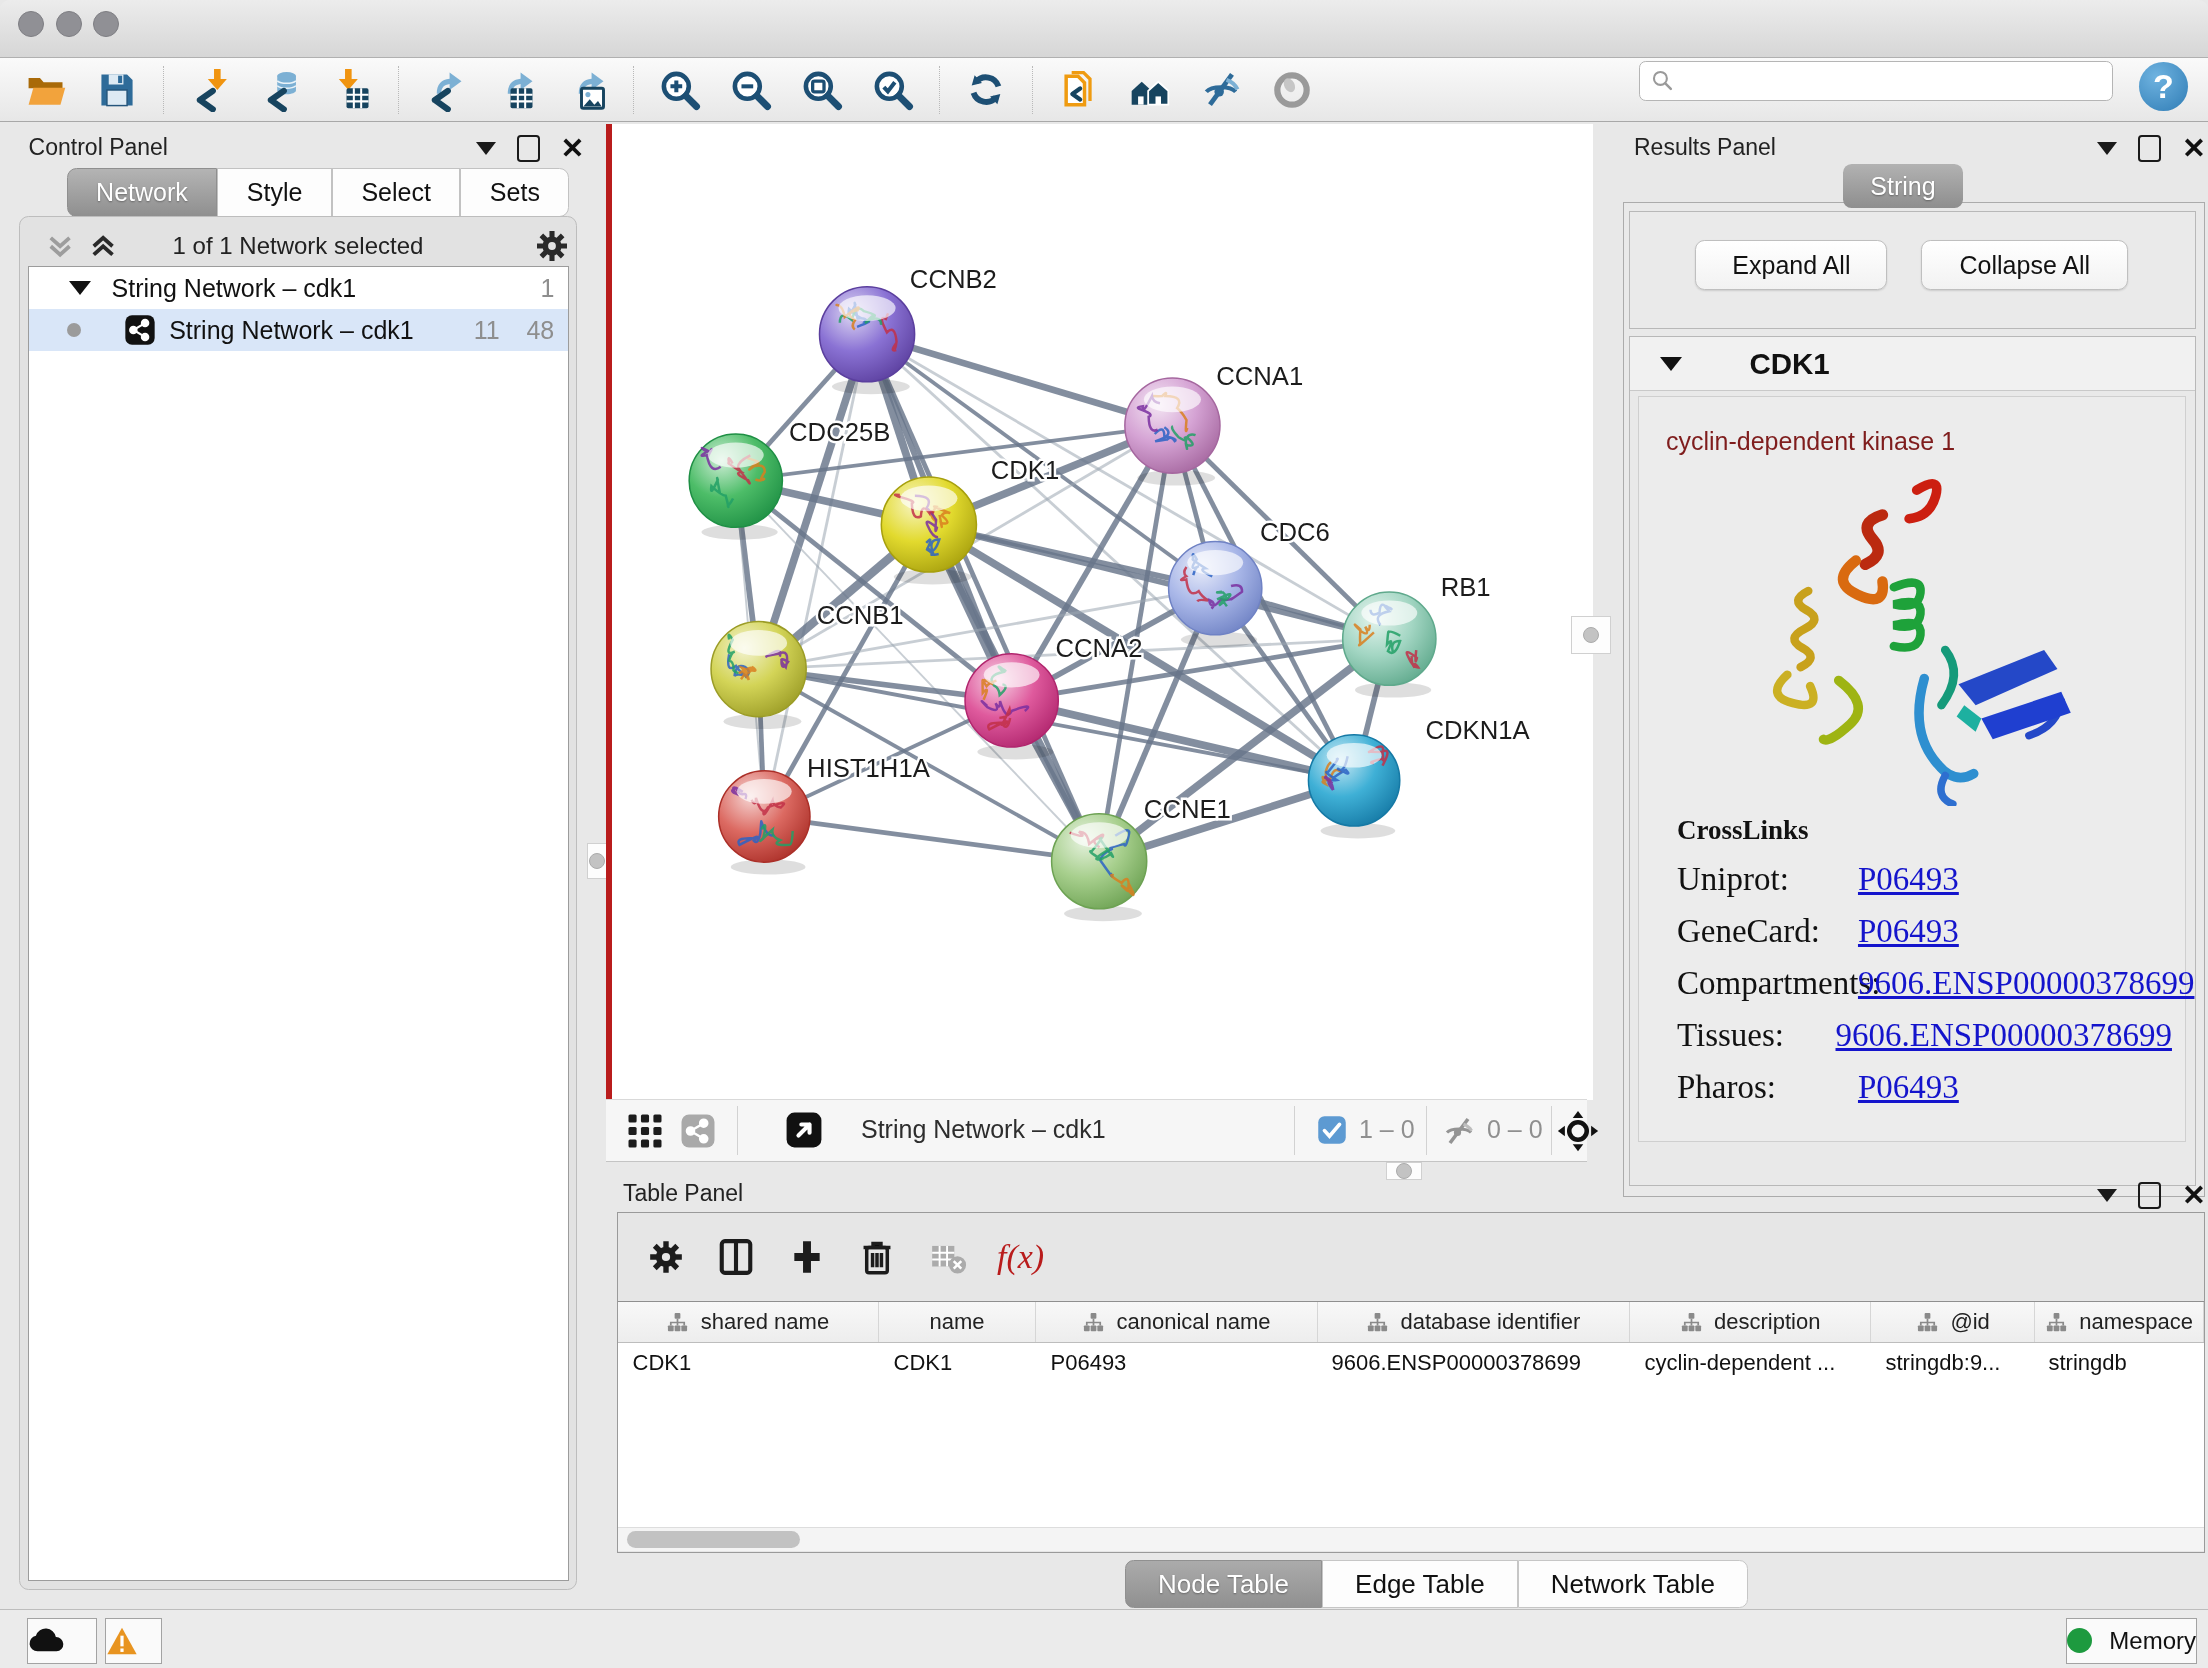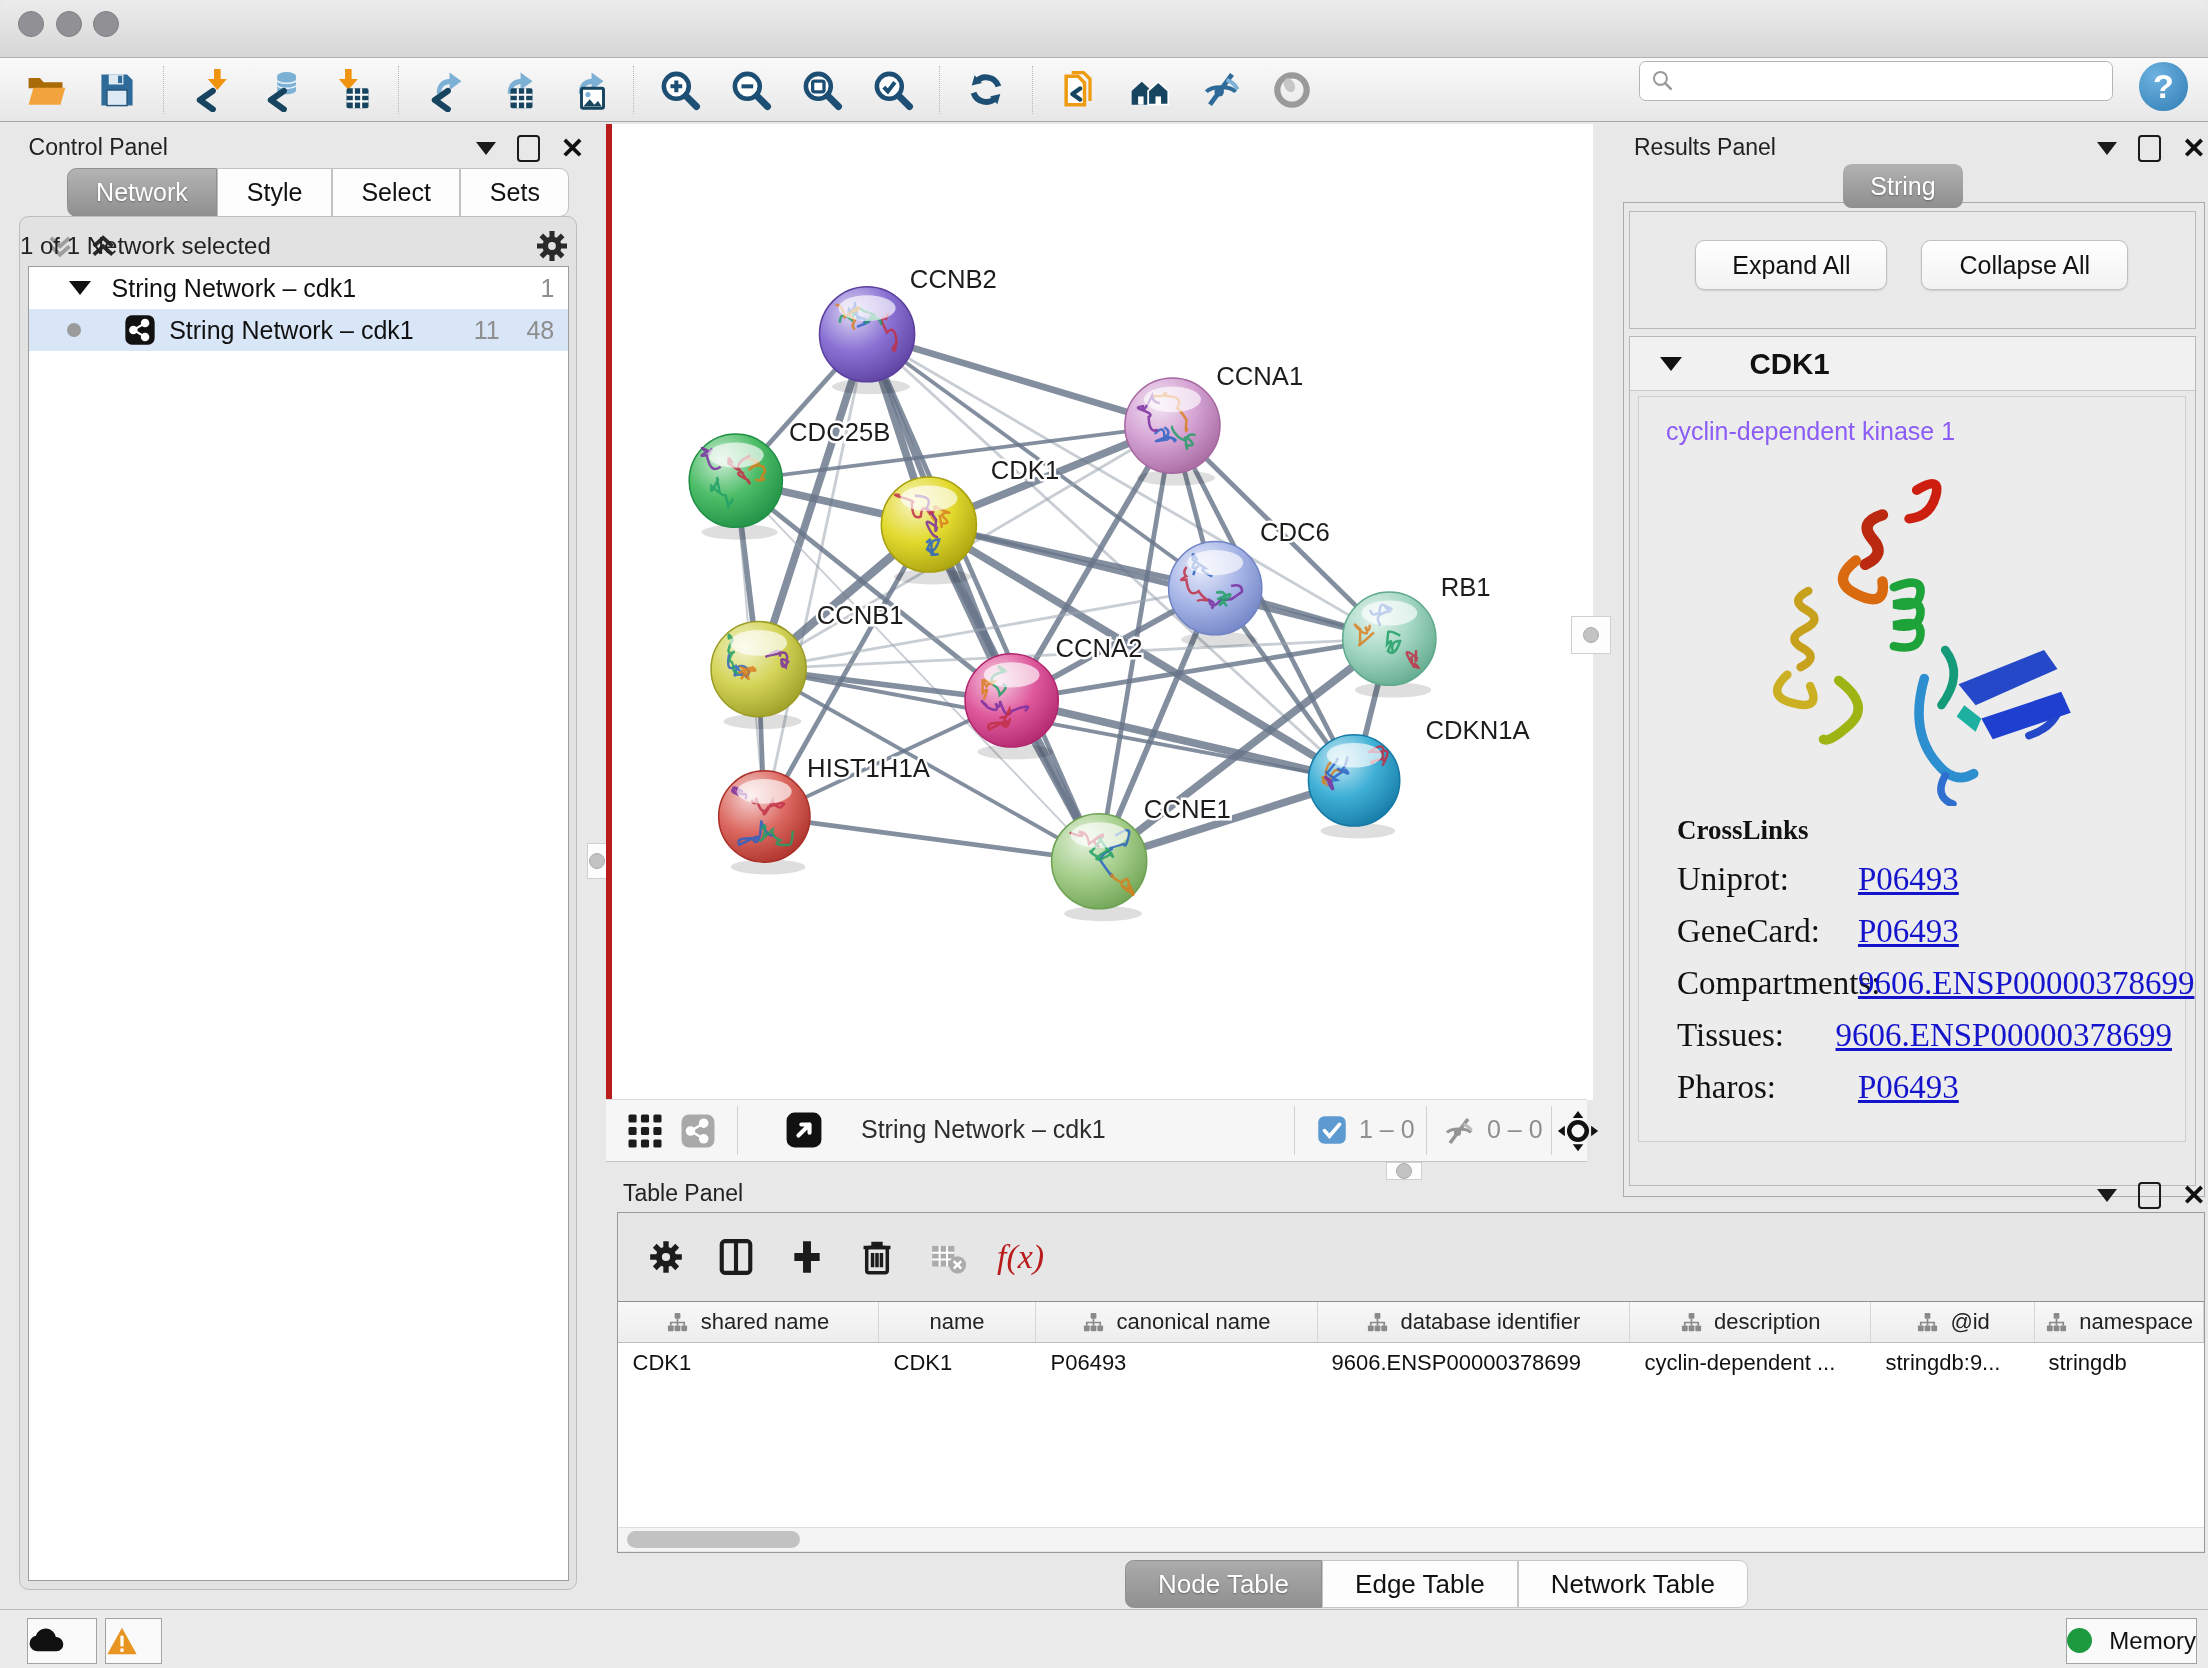--- a/index.html
+++ b/index.html
@@ -40,21 +40,21 @@
   #cp-tabs{position:absolute;left:59px;top:44px;display:flex;height:49px;}
   .cp-tab{border:1px solid #c2c2c2;background:#fdfdfd;color:#111;font-size:25px;
     padding:0 28.5px;display:flex;align-items:center;cursor:pointer;}
   .cp-tab:first-child{border-radius:9.5px 0 0 0;}
   .cp-tab:last-child{border-radius:0 9.5px 9.5px 0;}
   .cp-tab.selected{background:linear-gradient(#b4b4b4,#8f8f8f);color:#fff;
     border-color:#8f8f8f;border-radius:9.5px 0 0 9.5px;text-shadow:0 1px 1.9px #00000055;}
   #cp-box{position:absolute;left:11.4px;top:92px;width:556px;height:1372px;
     background:#e2e2e2;border:1px solid #bdbdbd;border-radius:9.5px;}
   #cp-toolbar{position:absolute;left:0;top:7.6px;width:100%;height:42px;}
-  #cp-status{position:absolute;left:0;top:7.6px;width:100%;text-align:left;font-size:24px;color:#222;}
+  #cp-status{position:absolute;left:0;top:7.6px;width:100%;text-align:center;font-size:24px;color:#222;}
   #cp-tree{position:absolute;left:7.6px;top:49px;width:539px;height:1313px;background:#fff;
     border:1px solid #9c9c9c;}
   .tree-row{position:relative;height:42px;display:flex;align-items:center;font-size:25px;color:#111;}
   .tree-row.selected{background:#d9e6f8;}
   .tree-count{position:absolute;color:#8e8e8e;}
   .tri-down{width:0;height:0;border-left:11.4px solid transparent;border-right:11.4px solid transparent;
     border-top:14.3px solid #111;}
   .gray-dot{width:14.3px;height:14.3px;border-radius:50%;background:#9b9b9b;}
   
   .split-handle{position:absolute;background:#fdfdfd;border:1px solid #d0d0d0;
@@ -80,21 +80,21 @@
     background:#eaeaea;border:1.9px solid #b8b8b8;}
   .rp-btn{position:absolute;top:28.5px;height:48px;background:linear-gradient(#ffffff,#f2f2f2);
     border:1px solid #bfbfbf;border-radius:9.5px;font-size:25px;color:#111;
     display:flex;align-items:center;justify-content:center;cursor:pointer;box-shadow:0 1px 1.9px #00000022;}
   #rp-entry{position:absolute;left:5.7px;top:133px;width:565px;height:848px;border:1.9px solid #b8b8b8;}
   #rp-entry-head{position:absolute;left:0;top:0;width:100%;height:53px;background:#f1f1f1;
     border-bottom:1px solid #c9c9c9;display:flex;align-items:center;}
   #rp-gene{font-size:29.5px;font-weight:bold;color:#111;margin-left:67px;}
   #rp-inner{position:absolute;left:7.6px;top:59px;width:546px;height:744px;background:#ececec;
     border:1px solid #cfcfcf;}
-  #rp-desc{position:absolute;left:27px;top:20px;font-size:25px;color:#8b5cf6;}
+  #rp-desc{position:absolute;left:27px;top:30px;font-size:25px;color:#7f1d1d;}
   #protein-img{position:absolute;left:57px;top:76px;}
   #crosslinks{position:absolute;left:38px;top:418px;width:495px;
     font-family:"Liberation Serif",serif;}
   #cl-title{font-size:27px;font-weight:bold;color:#111;}
   .cl-row{display:flex;margin-top:15px;font-size:33px;color:#111;}
   .cl-label{width:181px;}
   .cl-link{color:#1414cc;text-decoration:underline;cursor:pointer;}
   
   #table-panel{position:absolute;left:606px;top:1172px;width:1603px;height:439px;}
   #tp-title{position:absolute;left:17px;top:7.6px;}

